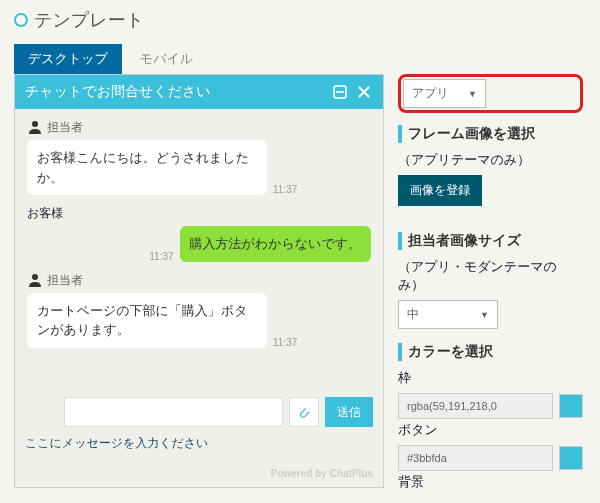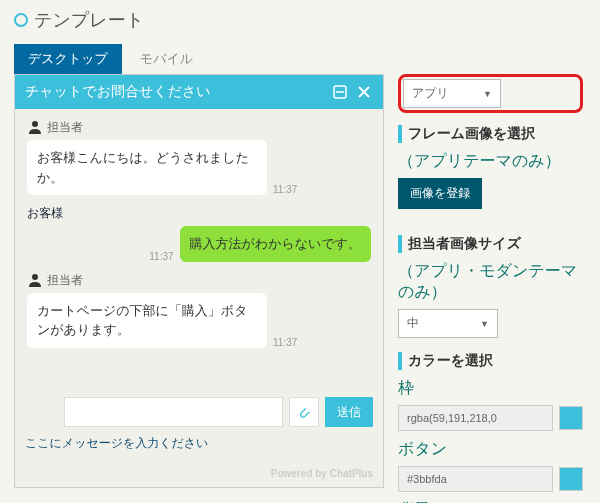--- a/index.html
+++ b/index.html
@@ -29,27 +29,27 @@
 .cust-label { text-align: left; font-size: 12px; color: #0f172a; margin-bottom: 4px; }
 .right-align { justify-content: flex-end; }
 .chat-input-area { padding: 8px 10px; }
 .input-row { display: flex; gap: 6px; margin-bottom: 4px; margin-left: 39px; }
 .input-box { flex: 1; background: #fff; border: 1px solid #ddd; height: 30px; }
 .attach { width: 30px; height: 30px; background: #fff; border: 1px solid #ddd; display: flex; align-items: center; justify-content: center; color: #3bbfda; font-size: 14px; }
 .send-btn { width: 48px; height: 30px; background: #3bbfda; color: #fff; border: none; font-size: 12px; cursor: pointer; }
 .placeholder { font-size: 12px; color: #0c4a6e; padding: 4px 0; }
 .powered { text-align: right; font-size: 10px; color: #ccc; padding: 4px 10px 8px; font-weight: bold; }
 .section-head { border-left: 4px solid #3bbfda; padding-left: 6px; font-size: 14px; font-weight: bold; color: #333; margin-bottom: 8px; }
-.sub-label { font-size: 16px; color: #0f766e; margin-bottom: 6px; }
+.sub-label { font-size: 13px; color: #0f172a; margin-bottom: 6px; }
 .select-box { border: 1px solid #bbb; padding: 5px 8px; font-size: 12px; color: #666; display: flex; justify-content: space-between; align-items: center; cursor: pointer; background: #fff; }
 .select-highlight { border: 3px solid #e02020; border-radius: 8px; padding: 2px; margin-bottom: 12px; }
-.select-highlight .select-box { width: 98px; align-items: center; }
+.select-highlight .select-box { width: 83px; align-items: center; }
 .reg-btn { background: #00586e; color: #fff; border: none; padding: 7px 12px; font-size: 12px; cursor: pointer; margin-bottom: 14px; }
 .size-select { width: 100px; margin-bottom: 14px; }
-.color-row { display: flex; gap: 6px; align-items: center; margin-bottom: 8px; }
+.color-row { display: flex; gap: 6px; align-items: center; margin-bottom: 2px; }
 .color-input { flex: 1; background: #eee; border: 1px solid #ccc; padding: 6px 8px; font-size: 11px; color: #666; }
 .swatch { width: 24px; height: 24px; border: 1px solid #ccc; }
 .section { margin-bottom: 12px; }
 .arrow-down { font-size: 9px; color: #666; }
 </style>
 </head>
 <body>
 
 <div class="page">
   <div class="page-title">

